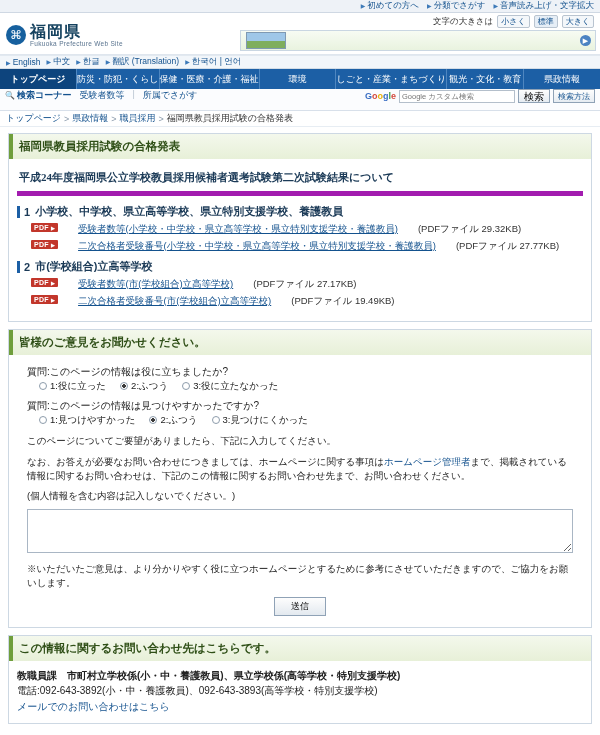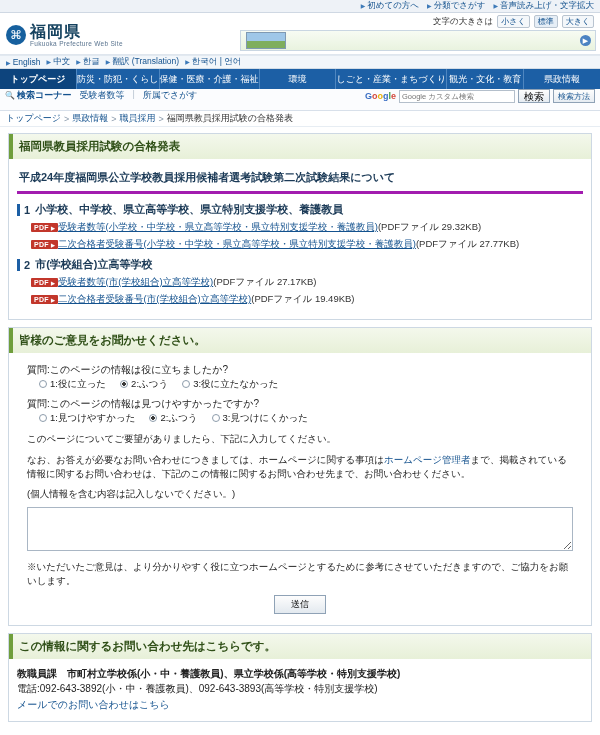--- a/index.html
+++ b/index.html
@@ -107,28 +107,28 @@
   .panel-title {
     background:linear-gradient(#f4f8ec,#e7f0d8);
     border-left:4px solid #6f9e3c;
     font-size:11.5px; font-weight:bold; color:#2f4f17;
     padding:5px 6px;
   }
   .panel-body { padding:7px 8px 9px 8px; }
 
   h2.subhead {
     font-size:11px; font-weight:bold; margin:0 0 8px 0; padding:4px 2px 6px 2px;
-    border-bottom:3px solid #a21caf; color:#1b3a57;
+    border-bottom:5px solid #a21caf; color:#1b3a57;font-family:Liberation Serif, serif;
   }
   .numsec { display:flex; align-items:center; gap:5px; margin:6px 0 4px 0; }
   .numsec .num {
     font-weight:bold; font-size:11px; color:#1b3a57; border-left:3px solid #1c5fa5; padding-left:4px;
   }
   .numsec .txt { font-weight:bold; font-size:11px; color:#1b3a57; }
-  .pdfline { display:flex; align-items:center; gap:0; margin:4px 0 4px 14px; font-size:9.5px;}
+  .pdfline { display:flex; align-items:flex-start; gap:20px; margin:4px 0 4px 14px; font-size:9.5px;}
   .pdftag {
     background:#c2362b; color:#fff; font-size:7px; font-weight:bold;
     padding:1px 3px; border-radius:1px; letter-spacing:.3px;
   }
   .pdftag::after{ content:"▶"; font-size:5px; margin-left:2px; }
   .pdfline a { color:#14528e; text-decoration:underline; }
   .pdfline .size { color:#333; text-decoration:none; }
 
   
   .survey .panel-body { font-size:10px; }

